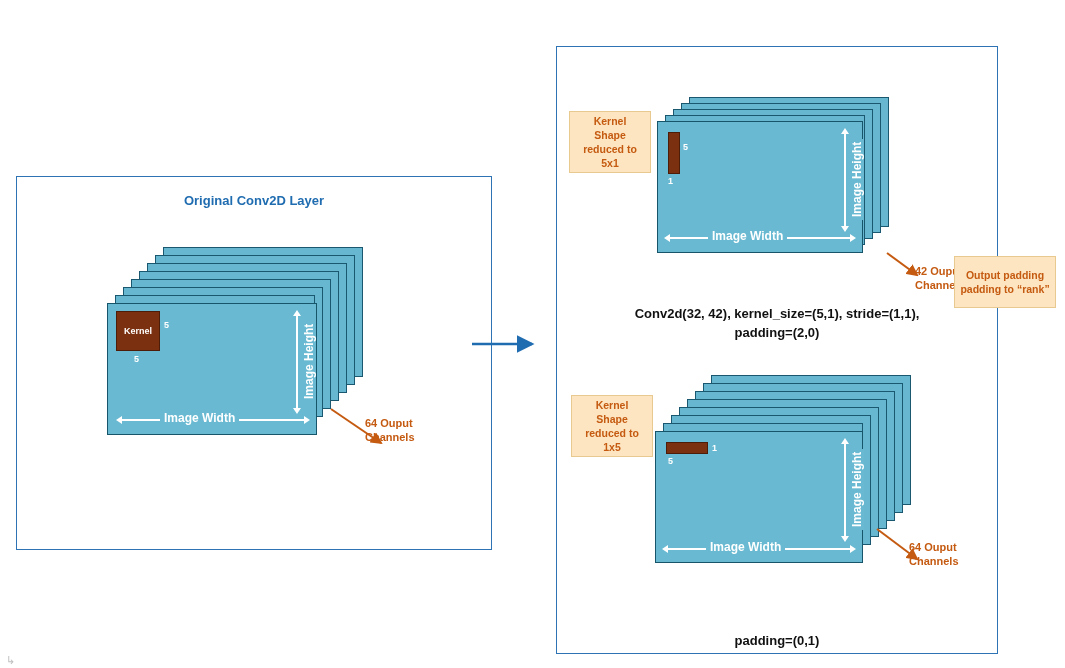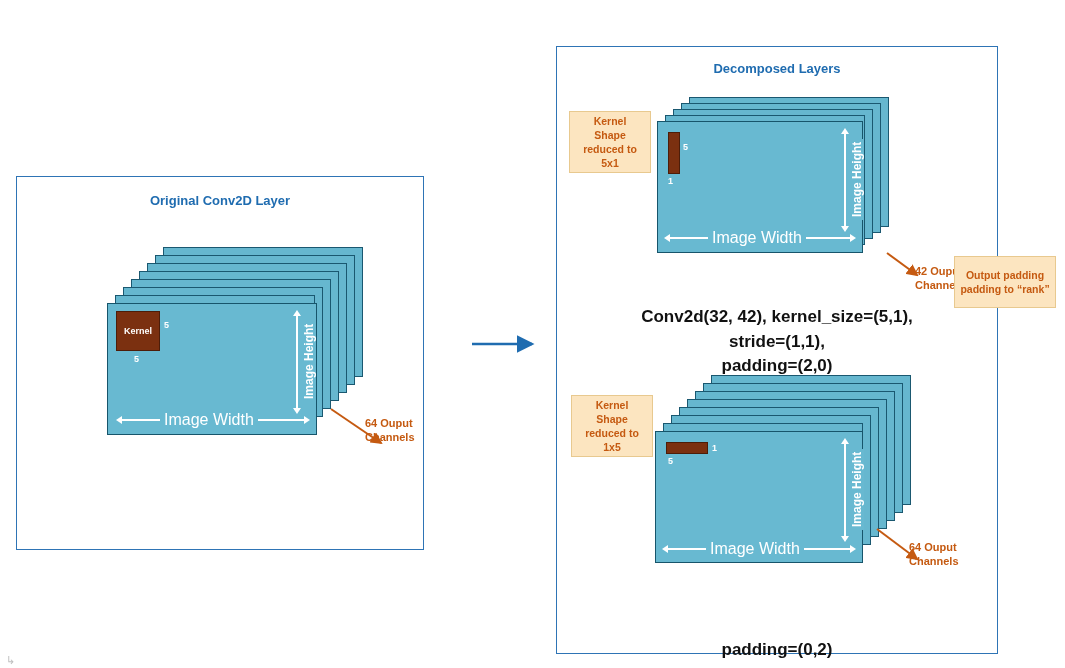--- a/index.html
+++ b/index.html
@@ -49,22 +49,22 @@
     color: #ffffff;
     font-size: 9px;
     display: flex;
     align-items: center;
     justify-content: center;
     font-weight: bold;
   }
   .wlabel {
     position: absolute;
     color: #ffffff;
-    font-size: 16px;
-    font-weight: normal;
+    font-size: 12px;
+    font-weight: bold;
     white-space: nowrap;
   }
   .wlabel.small {
     font-size: 9px;
     font-weight: bold;
   }
   .vlabel {
     position: absolute;
     color: #ffffff;
     font-size: 12px;
@@ -123,21 +123,21 @@
     text-align: center;
     line-height: 1.25;
   }
   .diag-arrow {
     position: absolute;
     overflow: visible;
   }
   .caption {
     position: absolute;
     text-align: center;
-    font-size: 17px;
+    font-size: 13px;
     color: #111111;
     font-weight: bold;
     line-height: 1.45;
   }
   .note-box {
     position: absolute;
     background: #fce5c0;
     border: 1px solid #e8c98f;
     color: #c55a11;
     font-weight: bold;
@@ -155,21 +155,21 @@
   }
   .corner-tick {
     position: absolute;
     color: #bfbfbf;
     font-size: 11px;
   }
 </style>
 </head>
 <body>
 
-<div class="panel" style="left:16px; top:176px; width:408px; height:374px;">
+<div class="panel" style="left:16px; top:176px; width:476px; height:374px;">
   <div class="panel-title" style="top:16px;">Original Conv2D Layer</div>
 
   <div class="stack" style="left:90px; top:70px; width:280px; height:200px;">
     <div class="sheet" style="left:56px; top:0px;   width:200px; height:130px;"></div>
     <div class="sheet" style="left:48px; top:8px;   width:200px; height:130px;"></div>
     <div class="sheet" style="left:40px; top:16px;  width:200px; height:130px;"></div>
     <div class="sheet" style="left:32px; top:24px;  width:200px; height:130px;"></div>
     <div class="sheet" style="left:24px; top:32px;  width:200px; height:130px;"></div>
     <div class="sheet" style="left:16px; top:40px;  width:200px; height:130px;"></div>
     <div class="sheet" style="left:8px;  top:48px;  width:200px; height:130px;"></div>
@@ -207,21 +207,20 @@
 <svg class="big-arrow" style="left:470px; top:334px; width:76px; height:20px;" viewBox="0 0 76 20">
   <defs>
     <marker id="headBig" markerWidth="7" markerHeight="7" refX="6" refY="3.5" orient="auto">
       <path d="M0,0 L7,3.5 L0,7 z" fill="#1f6cb0"></path>
     </marker>
   </defs>
   <line x1="2" y1="10" x2="62" y2="10" stroke="#1f6cb0" stroke-width="2.5" marker-end="url(#headBig)"></line>
 </svg>
 
 <div class="panel" style="left:556px; top:46px; width:442px; height:608px;">
-  <div class="panel-title" style="top:14px;">Decomposed Layers</div>
 
   <div class="note-box" style="left:12px; top:64px; width:82px; height:62px;">
     <div>
       <span>Kernel</span><br>
       <span>Shape</span><br>
       <span>reduced to</span><br>
       <span>5x1</span>
     </div>
   </div>
 
@@ -299,21 +298,21 @@
     </defs>
     <line x1="4" y1="4" x2="44" y2="34" stroke="#c55a11" stroke-width="2" marker-end="url(#headB)"></line>
   </svg>
   <div class="channel-label" style="left:352px; top:494px; width:82px; text-align:left;">
     <span>64 Ouput</span><br>
     <span>Channels</span>
   </div>
 
   <div class="caption" style="left:60px; top:566px; width:320px;">
     <br>
-    <span>padding=(0,2)</span>
+    <span>padding=(0,1)</span>
   </div>
 </div>
 
 <div class="note-box" style="left:954px; top:256px; width:102px; height:52px;">
   <div>
     <span>Output padding</span><br>
     <span>padding to “rank”</span>
   </div>
 </div>
 

